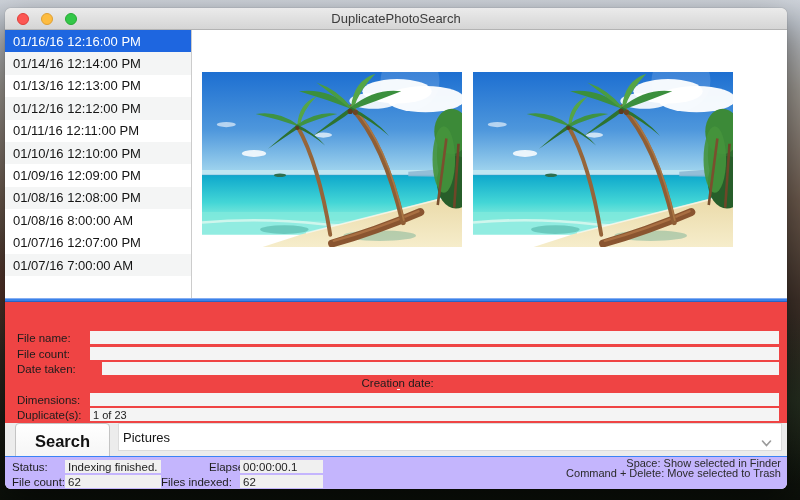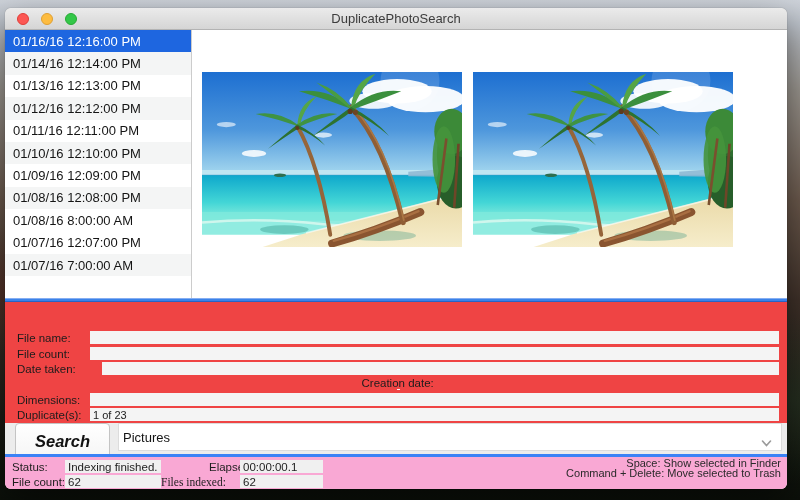--- a/index.html
+++ b/index.html
@@ -48,36 +48,36 @@
   .frow .lbl{font-size:11.5px;color:#1c1c1c;width:73px;min-width:73px;white-space:nowrap;}
   .frow .strip{flex:1;height:13px;background:#f4f4f4;display:flex;align-items:center;
     padding-left:3px;font-size:11px;color:#1c1c1c;}
   .frow:nth-child(1){top:29px;} .frow:nth-child(2){top:45px;} .frow:nth-child(3){top:60px;gap:12px;}
   .frow:nth-child(4){top:75px;flex-direction:column;} .frow:nth-child(5){top:91px;} .frow:nth-child(6){top:106px;}
 
   
   .search-btn{position:absolute;left:10px;top:415px;width:95px;height:37px;
     background:linear-gradient(#ffffff,#f5f5f5);border:1px solid #c4c4c4;border-radius:4px;
     box-sizing:border-box;display:flex;align-items:center;justify-content:center;
-    font-size:16.5px;font-weight:bold;color:#111;cursor:default;font-style:italic;}
+    font-size:16.5px;font-weight:bold;color:#111;cursor:default;}
   .combo{position:absolute;left:113px;top:415px;right:5px;height:28px;background:#ffffff;
     border:1px solid #dcdcdc;box-sizing:border-box;display:flex;align-items:center;
     padding-left:4px;font-size:13px;color:#141414;}
   .combo .chev{position:absolute;right:9px;top:11px;}
 
   
-  .status-bar{position:absolute;left:0;right:0;bottom:0;height:32px;background:#f9a8d4;
-    border-top:3px solid #3b82f6;box-sizing:content-box;}
+  .status-bar{position:absolute;left:0;right:0;bottom:0;height:32px;background:#c4b5fd;
+    border-top:1px solid #3b82f6;box-sizing:content-box;}
   .status-bar .slbl,.status-bar .sval{position:absolute;font-size:11.5px;color:#1e1e1e;
     height:13px;display:flex;align-items:center;white-space:nowrap;}
   .status-bar .sval{background:#f0f0f0;padding-left:3px;}
   .sl1{left:7px;top:3px;}   .sv1{left:60px;top:3px;width:93px;}
   .sl2{left:174px;top:3px;padding-left:30px;} .sv2{left:235px;top:3px;width:80px;}
   .sl3{left:7px;top:18px;}  .sv3{left:60px;top:18px;width:93px;}
-  .sl4{left:156px;top:18px;font-family:Liberation Serif, serif;}.sv4{left:235px;top:18px;width:80px;}
+  .sl4{left:156px;top:18px;}.sv4{left:235px;top:18px;width:80px;}
   .shortcuts{position:absolute;right:6px;top:1px;text-align:right;
     font-size:11px;line-height:10.4px;color:#2a2a2a;}
 </style>
 </head>
 <body>
 
 <div class="desktop">
   <div class="window">
 
     <div class="titlebar">

